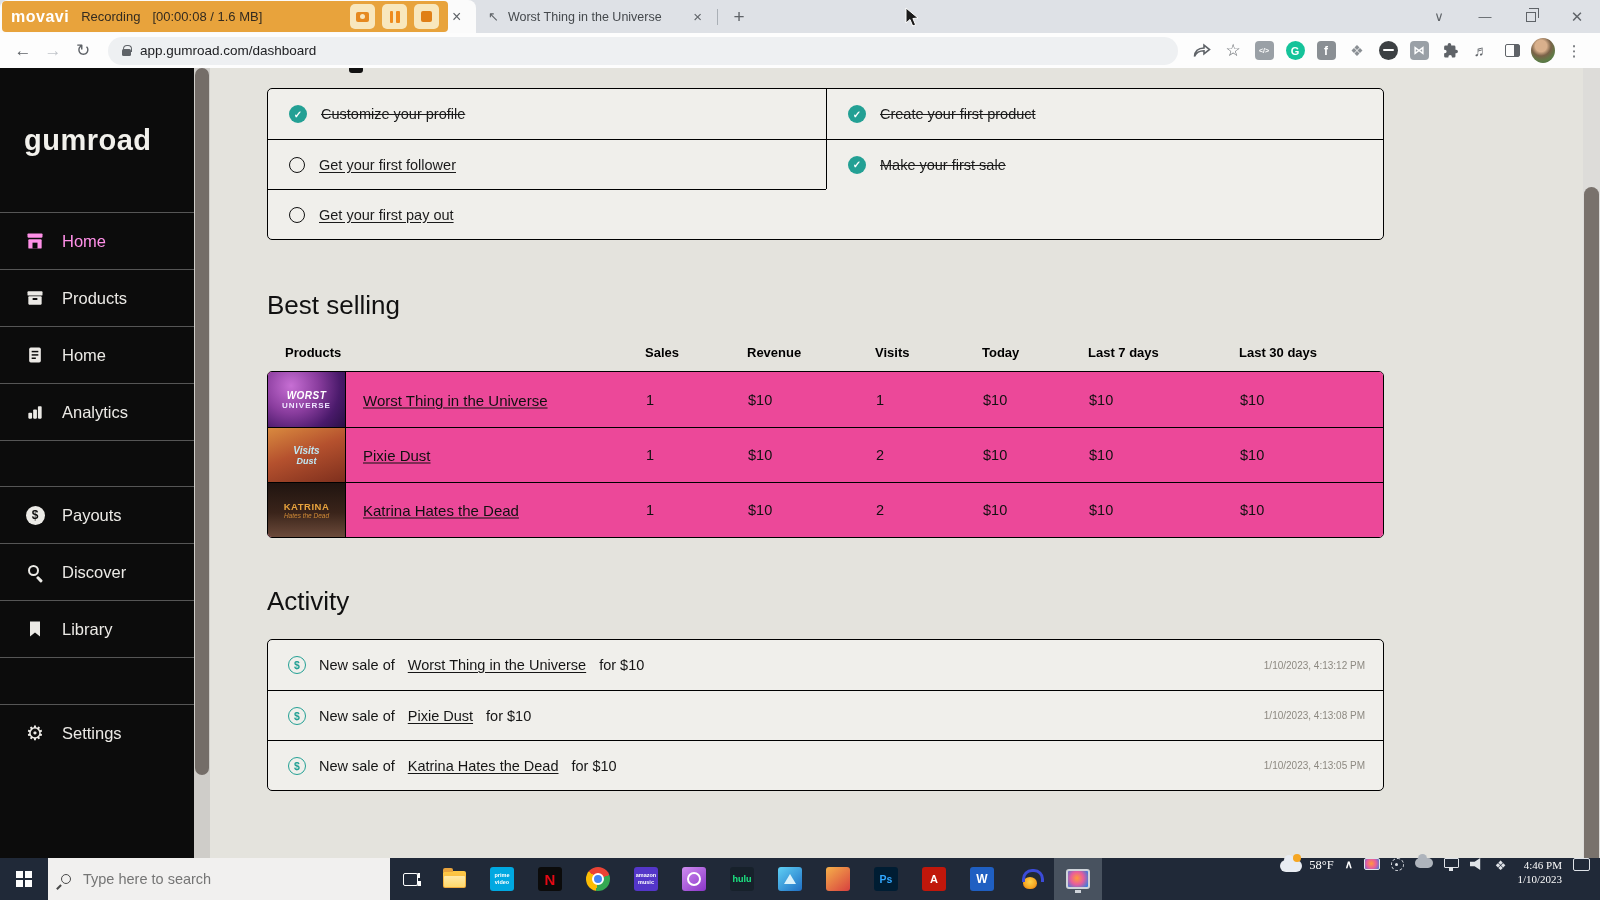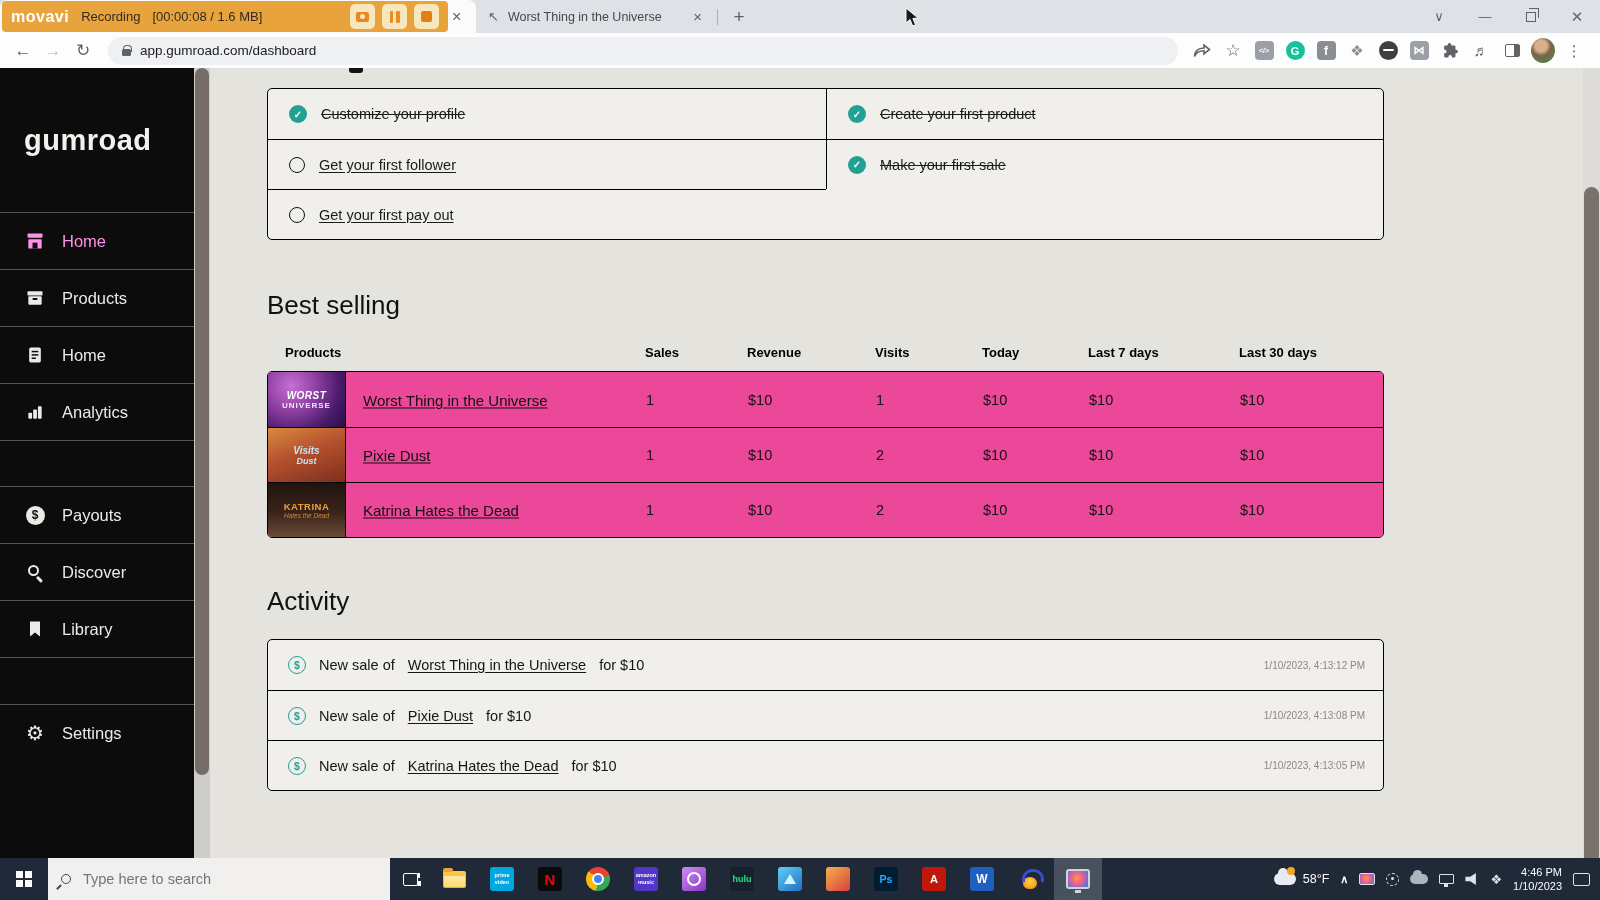--- a/index.html
+++ b/index.html
@@ -159,21 +159,21 @@
   .apublisher { background:linear-gradient(140deg,#f5b04a,#d8403f); }
   .photoshop { background:#001d33; color:#31a8ff; font-size:10.5px; font-weight:700; }
   .acrobat { background:#c0170b; color:#fff; font-size:11px; font-weight:700; }
   .word { background:#1f5fc2; color:#fff; font-size:12px; font-weight:700; }
   .audacity { width:24px; height:24px; position:relative; display:flex; align-items:flex-end; justify-content:center; }
   .audacity::before { content:""; position:absolute; left:4px; top:2px; width:16px; height:10px; border:3px solid #3b4bd8; border-bottom:none; border-radius:10px 10px 0 0; }
   .audacity::after { content:""; width:14px; height:12px; border-radius:50% 50% 45% 45%; background:radial-gradient(circle at 50% 40%, #ffd24a, #f5a623 60%, #d35400); margin-bottom:2px; }
   .movavi-app { width:24px; height:20px; border:2px solid #cfd4da; border-radius:3px; background:radial-gradient(circle at 45% 45%, #ff9a3c, #e85d9c 45%, #3c7bd9 90%); position:relative; }
   .movavi-app::after { content:""; position:absolute; left:7px; bottom:-6px; width:6px; height:3px; background:#cfd4da; }
 
-  .tray { margin-left:auto; display:flex; align-items:center; gap:11px; padding-right:10px; color:#fdfdfd; }
+  .tray { margin-left:auto; display:flex; align-items:flex-start; gap:11px; padding-right:10px; color:#fdfdfd;font-family:Liberation Serif, serif; }
   .weather { display:flex; align-items:center; gap:7px; }
   .cloud { width:22px; height:12px; background:#e8ecf2; border-radius:8px; position:relative; }
   .cloud::before { content:""; position:absolute; left:4px; top:-5px; width:10px; height:10px; background:#e8ecf2; border-radius:50%; }
   .cloud::after { content:""; position:absolute; right:1px; top:-6px; width:8px; height:8px; background:#f5a623; border-radius:50%; }
   .weather-temp { font-size:12.5px; }
   .tray-chevron { font-size:11px; font-weight:700; }
   .tray-monitor { width:16px; height:12px; border:1.5px solid #dfe3e8; border-radius:2px; background:radial-gradient(circle at 45% 45%, #ff9a3c, #e85d9c 50%, #3c7bd9); }
   .tray-rec { width:13px; height:13px; border:1.5px dashed #dfe3e8; border-radius:50%; position:relative; }
   .tray-rec::after { content:""; position:absolute; left:3.5px; top:3.5px; width:3px; height:3px; border-radius:50%; background:#dfe3e8; }
   .tray-cloud { width:18px; height:10px; background:#aeb4bc; border-radius:7px; position:relative; }

